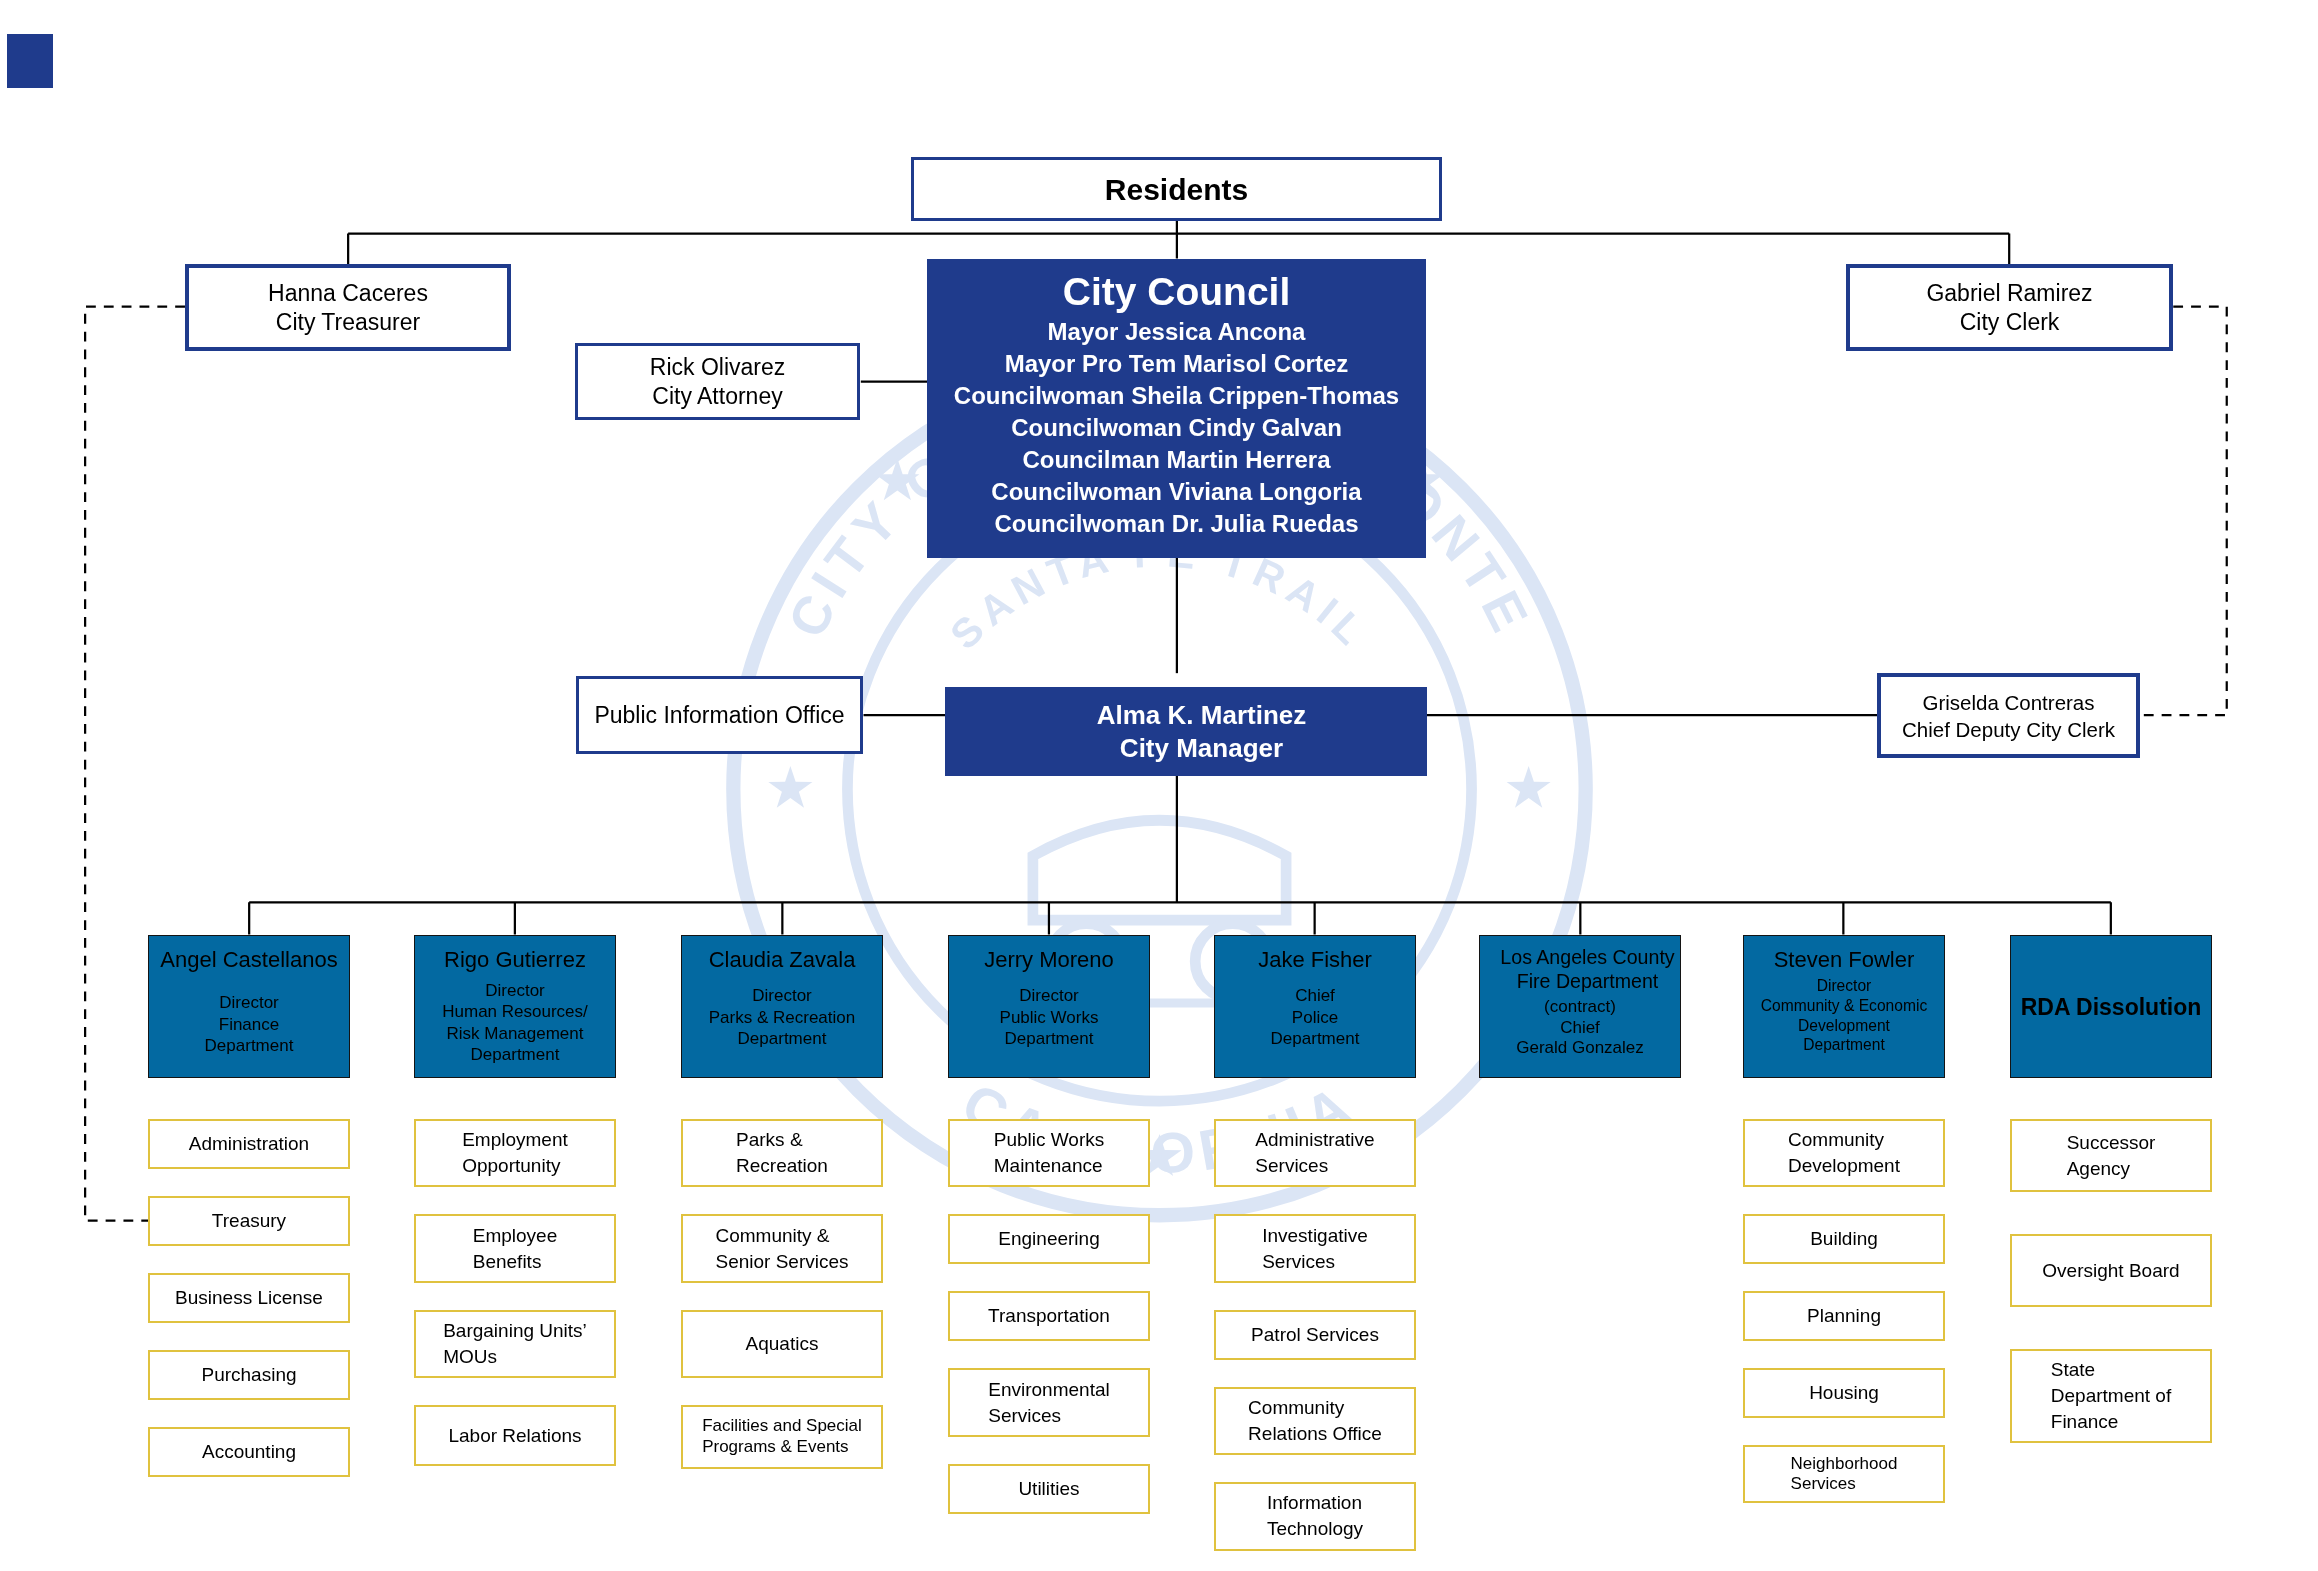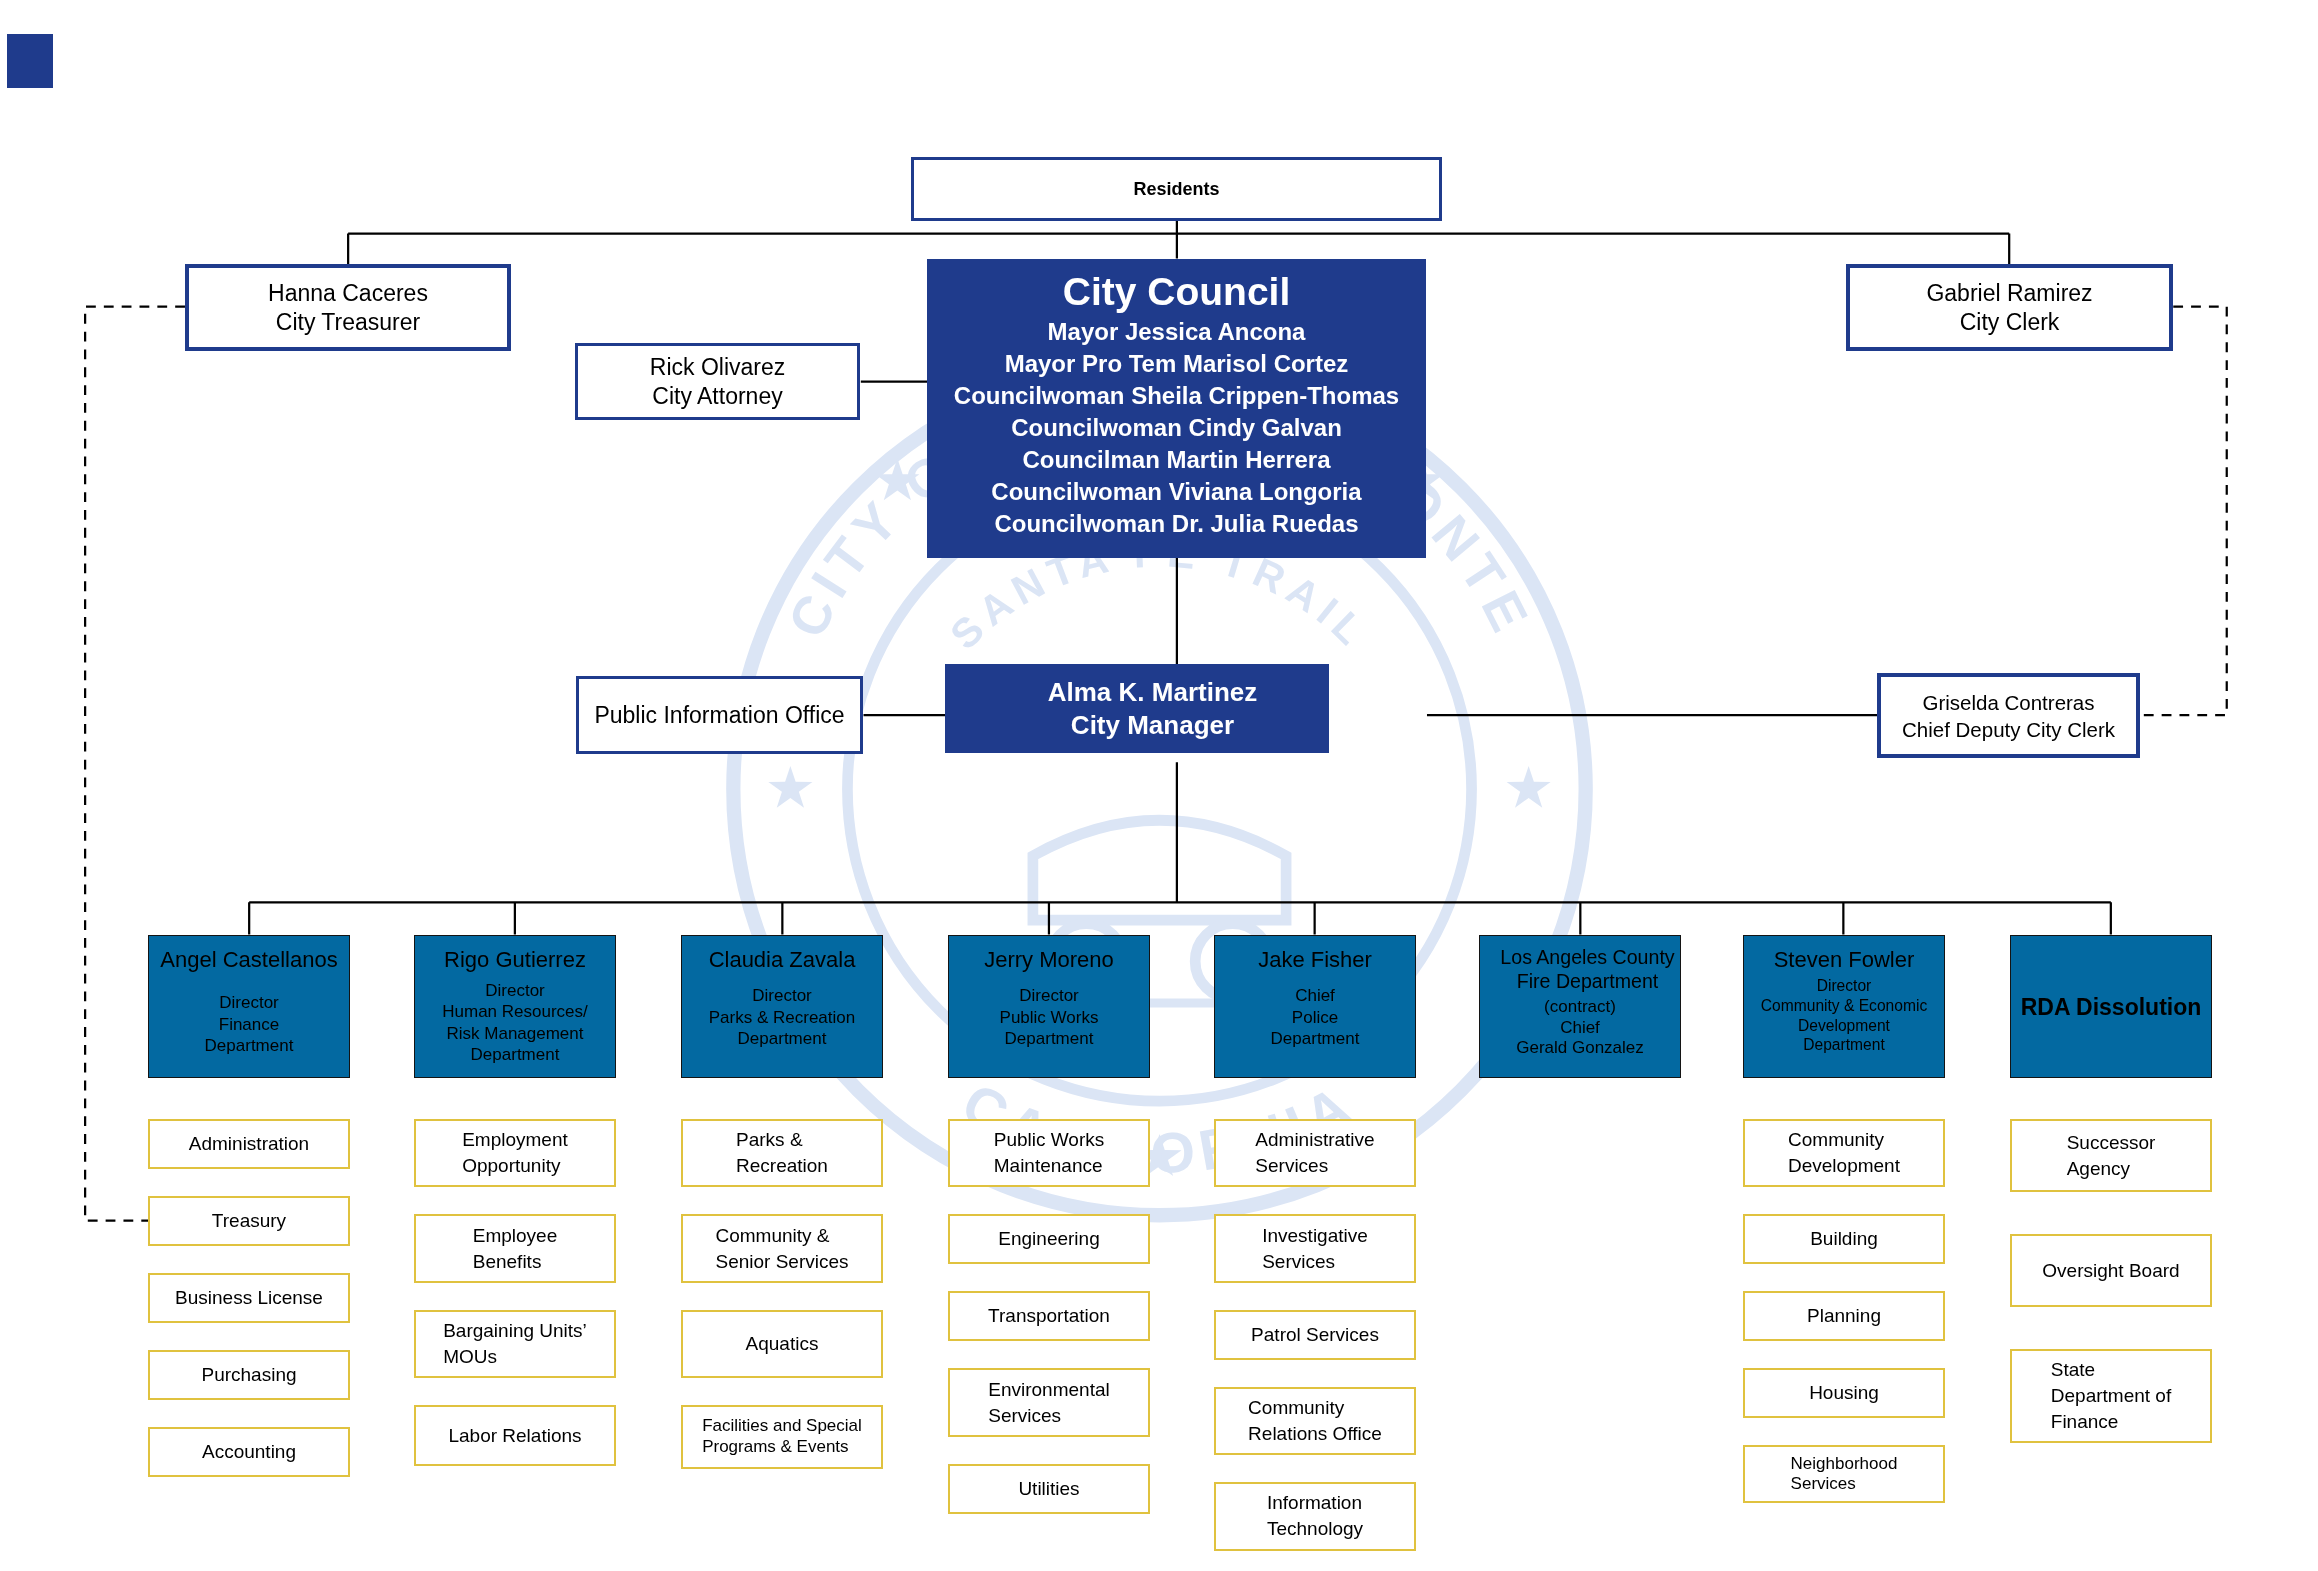--- a/index.html
+++ b/index.html
@@ -9,21 +9,21 @@
   }
   svg.wm   { position:absolute; left:0; top:0; z-index:0; }
   svg.wire { position:absolute; left:0; top:0; z-index:1; }
   .box { position:absolute; z-index:2; box-sizing:border-box; text-align:center; }
   .wb {
     background:#ffffff; border:4.5px solid #1f3b8c;
     display:flex; align-items:center; justify-content:center;
     white-space:pre-line; font-size:23px; line-height:29px;
   }
   .corner { background:#1f3b8c; }
-  .residents { border-width:3.6px; font-weight:bold; font-size:18px; }
+  .residents { border-width:3.6px; font-weight:bold; font-size:30px; }
   .bluebox { background:#1f3b8c; color:#ffffff; font-weight:bold; }
   .council .title { font-size:39px; font-weight:bold; margin-top:10.7px; }
   .council .members { font-size:24px; font-weight:bold; line-height:32px; white-space:pre-line; margin-top:2.7px; }
   .manager { display:flex; align-items:center; justify-content:center; font-size:26px; line-height:33px; white-space:pre-line; }
   .dept { background:#0369a1; border:1.8px solid #141414; width:202px; height:143px; top:935px; padding-top:1.8px; }
   .dept .head { font-size:22px; line-height:26px; margin-top:9px; white-space:pre-line; }
   .dept .role { font-size:17px; line-height:21.4px; margin-top:19.6px; white-space:pre-line; }
   .dept.center { display:flex; align-items:center; justify-content:center; font-weight:bold; font-size:23px; }
   .col { position:absolute; z-index:2; top:1119px; width:202px; display:flex; flex-direction:column; gap:27px; }
   .unit {
@@ -108,21 +108,21 @@
 Councilman Martin Herrera
 Councilwoman Viviana Longoria
 Councilwoman Dr. Julia Ruedas</div>
   </div>
 
   <div class="box wb" style="left:575px; top:343px; width:285px; height:77px; border-width:3.6px;">Rick Olivarez
 City Attorney</div>
 
   <div class="box wb" style="left:576px; top:676px; width:287px; height:78px; border-width:3.6px;">Public Information Office</div>
 
-  <div class="box bluebox manager" style="left:945px; top:664px; width:384px; height:89px;padding-left:31px;">Alma K. Martinez
+  <div class="box bluebox manager" style="left:945px; top:687px; width:482px; height:89px;padding-left:31px;">Alma K. Martinez
 City Manager</div>
 
   <div class="box wb" style="left:1877px; top:673px; width:263px; height:85px; font-size:20.5px; line-height:27px;">Griselda Contreras
 Chief Deputy City Clerk</div>
 
   <div class="box dept" style="left:148px;">
     <div class="head">Angel Castellanos</div>
     <div class="role">Director
 Finance
 Department</div>

